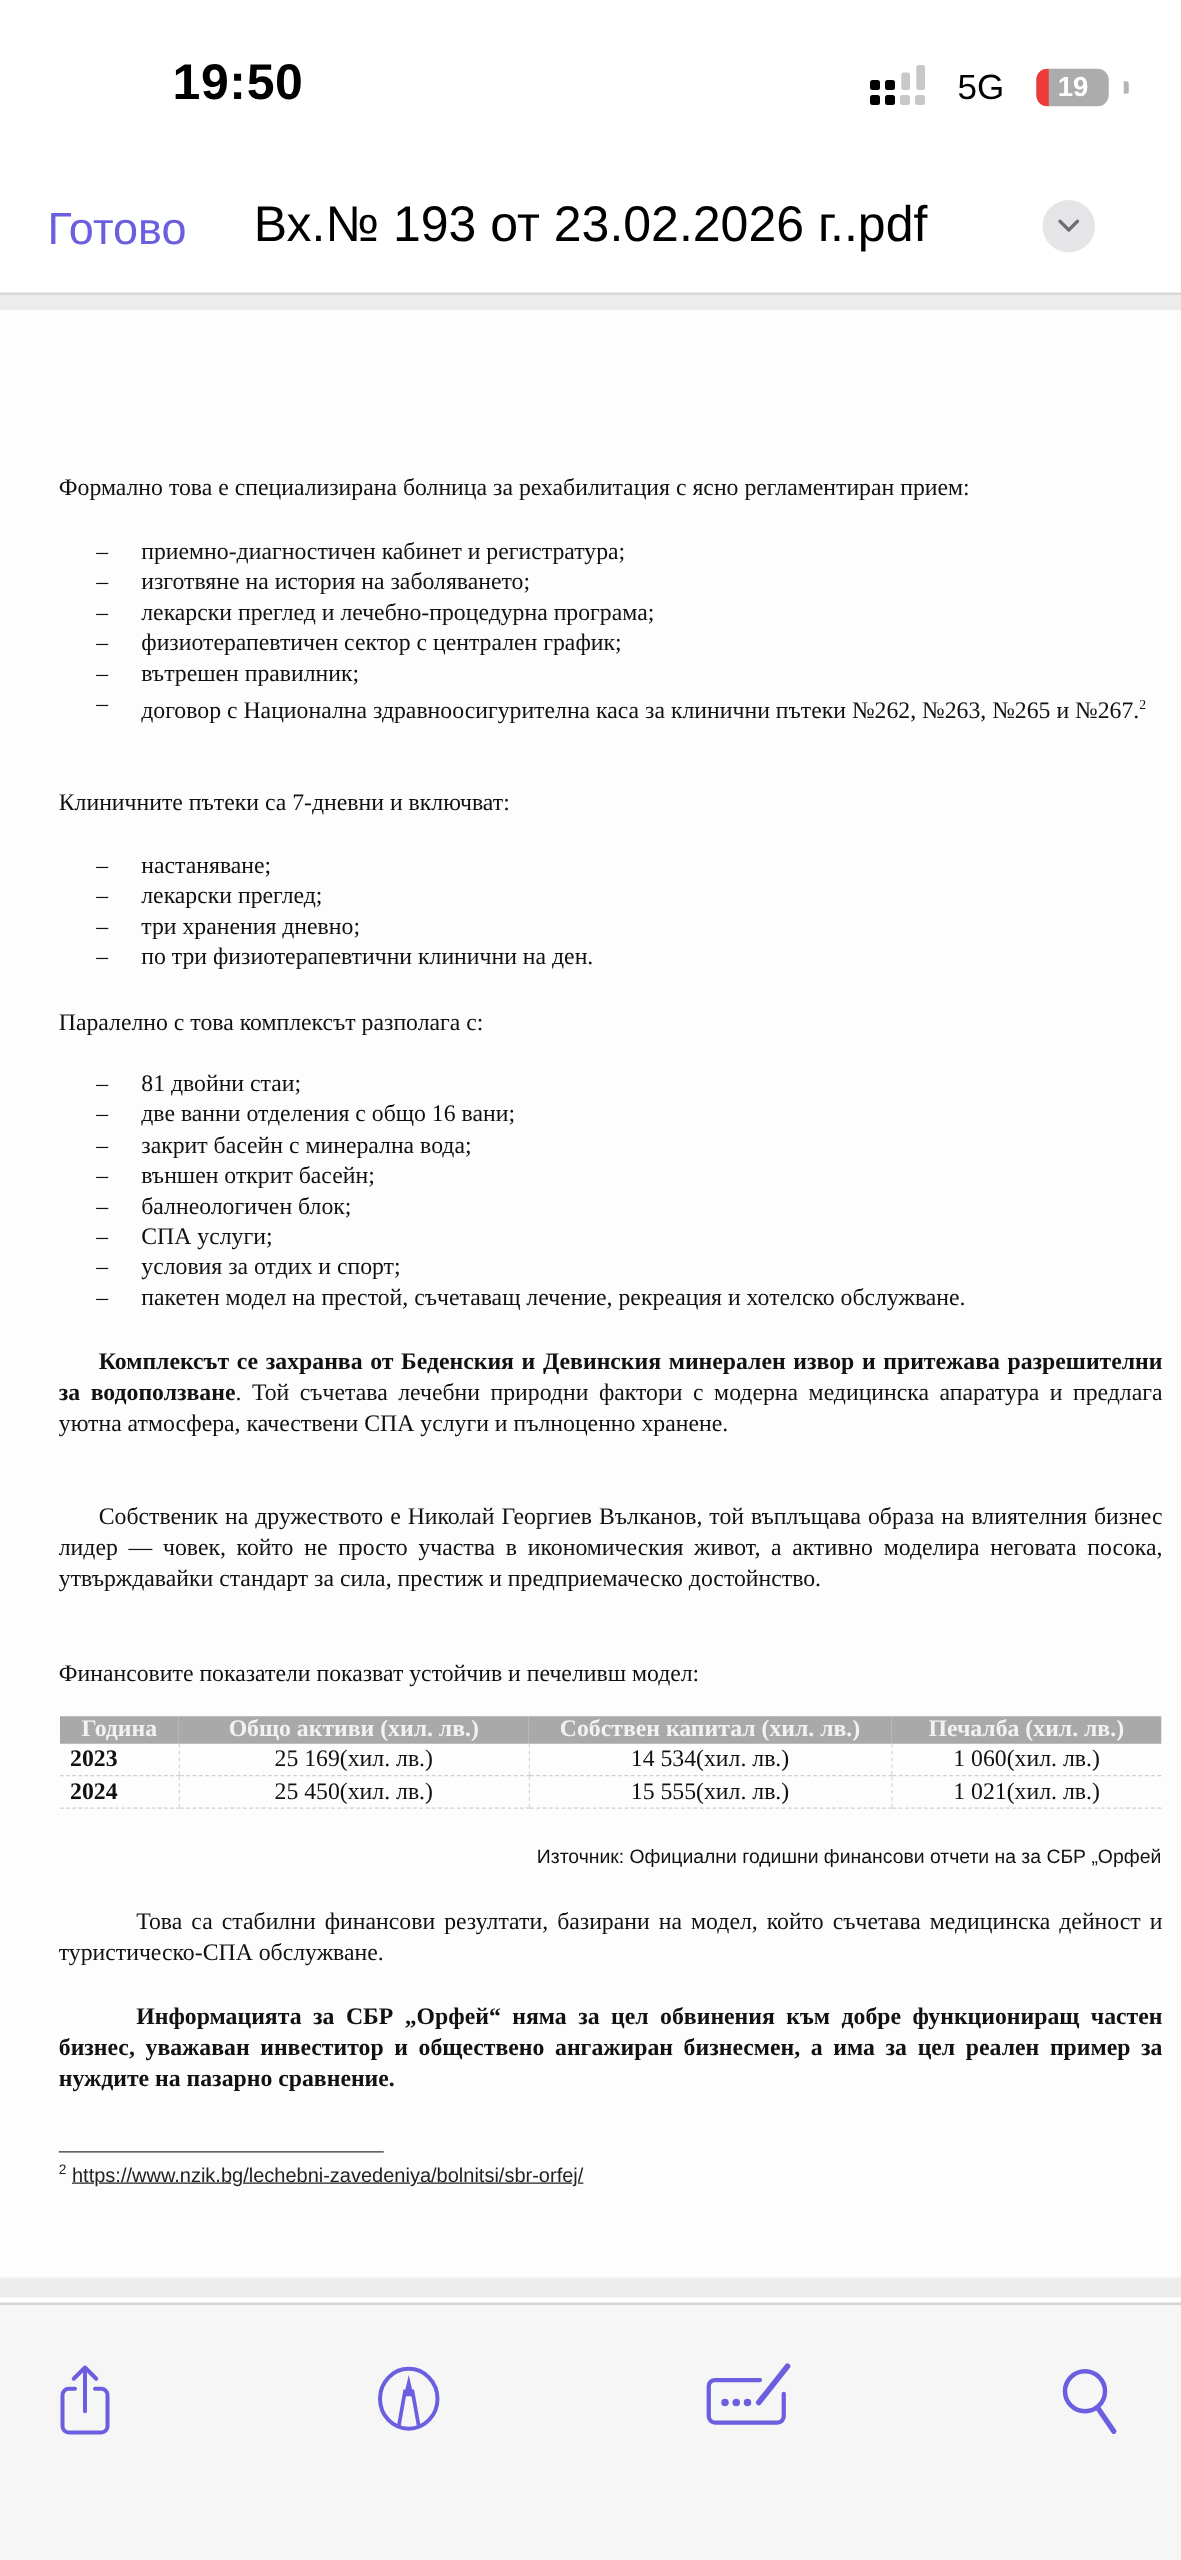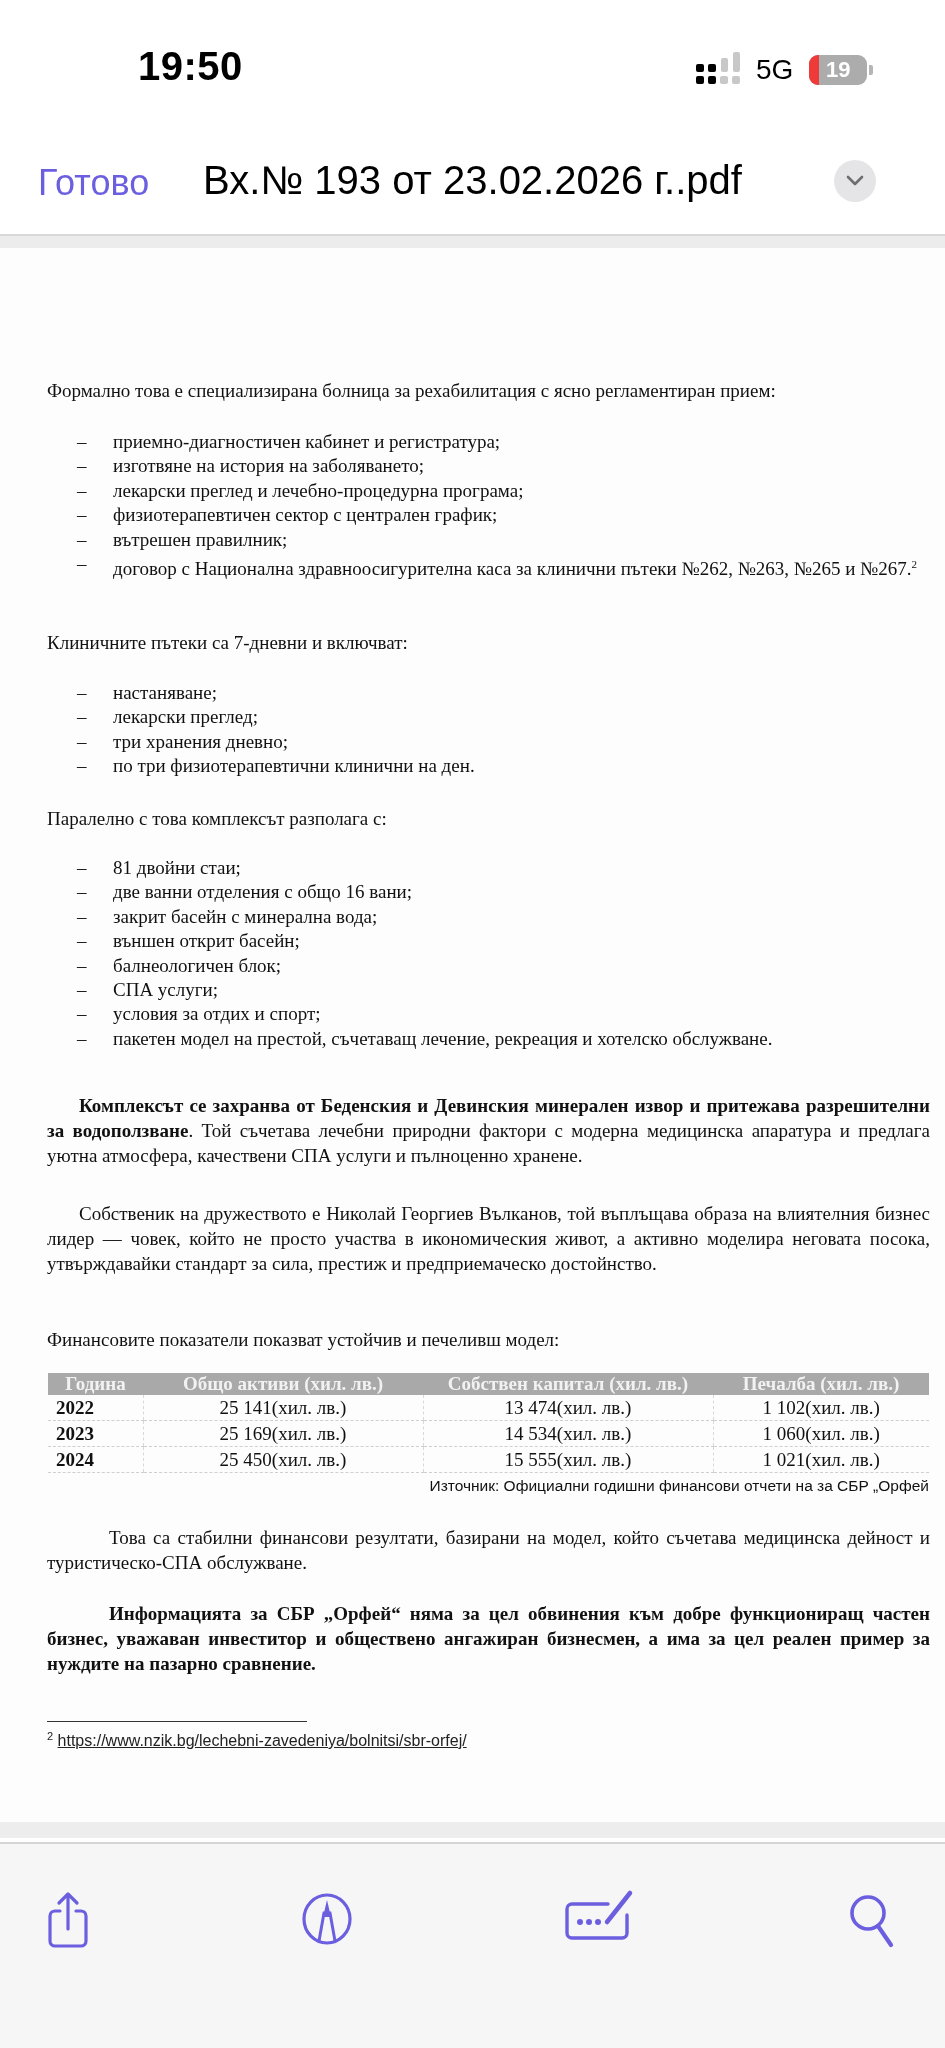--- a/index.html
+++ b/index.html
@@ -1,19 +1,19 @@
 <!DOCTYPE html>
 <html><head>
 <meta charset="utf-8">
 <style>
   html, body { margin:0; padding:0; }
   body { width:945px; height:2048px; background:#ffffff; position:relative; overflow:hidden; font-family:"Liberation Sans", sans-serif; }
   .status-bar { position:absolute; left:0; top:0; width:945px; height:120px;margin-left:20px; }
   .time { position:absolute; left:118px; top:44px; font-size:40px; font-weight:600; color:#000; letter-spacing:0.5px; font-family:"Liberation Sans", sans-serif; }
-  .status-right { position:absolute; left:676px; top:52px; height:36px; display:flex; align-items:center; gap:10px; }
+  .status-right { position:absolute; left:676px; top:52px; height:36px; display:flex; align-items:center; gap:20px; }
   .signal { display:flex; gap:4px; align-items:flex-end; height:28px; }
   .signal .col { display:flex; flex-direction:column; gap:4px; align-items:center; justify-content:flex-end; }
   .sig-dot { width:8px; height:8px; border-radius:2px; }
   .sig-bar { width:7px; border-radius:2px; }
   .net { font-size:28px; font-weight:500; color:#000; margin-left:6px; }
   .battery { position:relative; width:58px; height:30px; border-radius:9px; background:#acacac; overflow:hidden; margin-left:6px; }
   .battery .fill { position:absolute; left:0; top:0; bottom:0; width:10px; background:#ef3a3a; }
   .battery .num { position:absolute; left:0; right:0; top:0; bottom:0; text-align:center; line-height:30px; font-size:22px; font-weight:700; color:#fff; }
   .battery-tip { width:4px; height:10px; background:#b5b5b5; border-radius:0 2px 2px 0; margin-left:-8px; }
 
@@ -128,42 +128,36 @@
       <li><span class="dash">–</span><span>81 двойни стаи;</span></li>
       <li><span class="dash">–</span><span>две ванни отделения с общо 16 вани;</span></li>
       <li><span class="dash">–</span><span>закрит басейн с минерална вода;</span></li>
       <li><span class="dash">–</span><span>външен открит басейн;</span></li>
       <li><span class="dash">–</span><span>балнеологичен блок;</span></li>
       <li><span class="dash">–</span><span>СПА услуги;</span></li>
       <li><span class="dash">–</span><span>условия за отдих и спорт;</span></li>
       <li><span class="dash">–</span><span>пакетен модел на престой, съчетаващ лечение, рекреация и хотелско обслужване.</span></li>
     </ul>
 
-    <div class="p justify indent" style="top:1077px;margin-top:16px;"><span class="bold">Комплексът се захранва от Беденския и Девинския минерален извор и притежава разрешителни за водоползване</span><span>. Той съчетава лечебни природни фактори с модерна медицинска апаратура и предлага уютна атмосфера, качествени СПА услуги и пълноценно хранене.</span></div>
+    <div class="p justify indent" style="top:1077px;"><span class="bold">Комплексът се захранва от Беденския и Девинския минерален извор и притежава разрешителни за водоползване</span><span>. Той съчетава лечебни природни фактори с модерна медицинска апаратура и предлага уютна атмосфера, качествени СПА услуги и пълноценно хранене.</span></div>
 
     <div class="p justify indent" style="top:1201px;">Собственик на дружеството е Николай Георгиев Вълканов, той въплъщава образа на влиятелния бизнес лидер — човек, който не просто участва в икономическия живот, а активно моделира неговата посока, утвърждавайки стандарт за сила, престиж и предприемаческо достойнство.</div>
 
     <div class="p" style="top:1327px;">Финансовите показатели показват устойчив и печеливш модел:</div>
 
     <table class="fin">
       <thead>
         <tr>
           <th style="width:95px;">Година</th>
           <th style="width:280px;">Общо активи (хил. лв.)</th>
           <th style="width:290px;">Собствен капитал (хил. лв.)</th>
           <th>Печалба (хил. лв.)</th>
         </tr>
       </thead>
       <tbody>
-        <tr>
-          <td class="year">2022</td>
-          <td>25 141(хил. лв.)</td>
-          <td>13 474(хил. лв.)</td>
-          <td>1 102(хил. лв.)</td>
-        </tr>
         <tr>
           <td class="year">2023</td>
           <td>25 169(хил. лв.)</td>
           <td>14 534(хил. лв.)</td>
           <td>1 060(хил. лв.)</td>
         </tr>
         <tr>
           <td class="year">2024</td>
           <td>25 450(хил. лв.)</td>
           <td>15 555(хил. лв.)</td>

